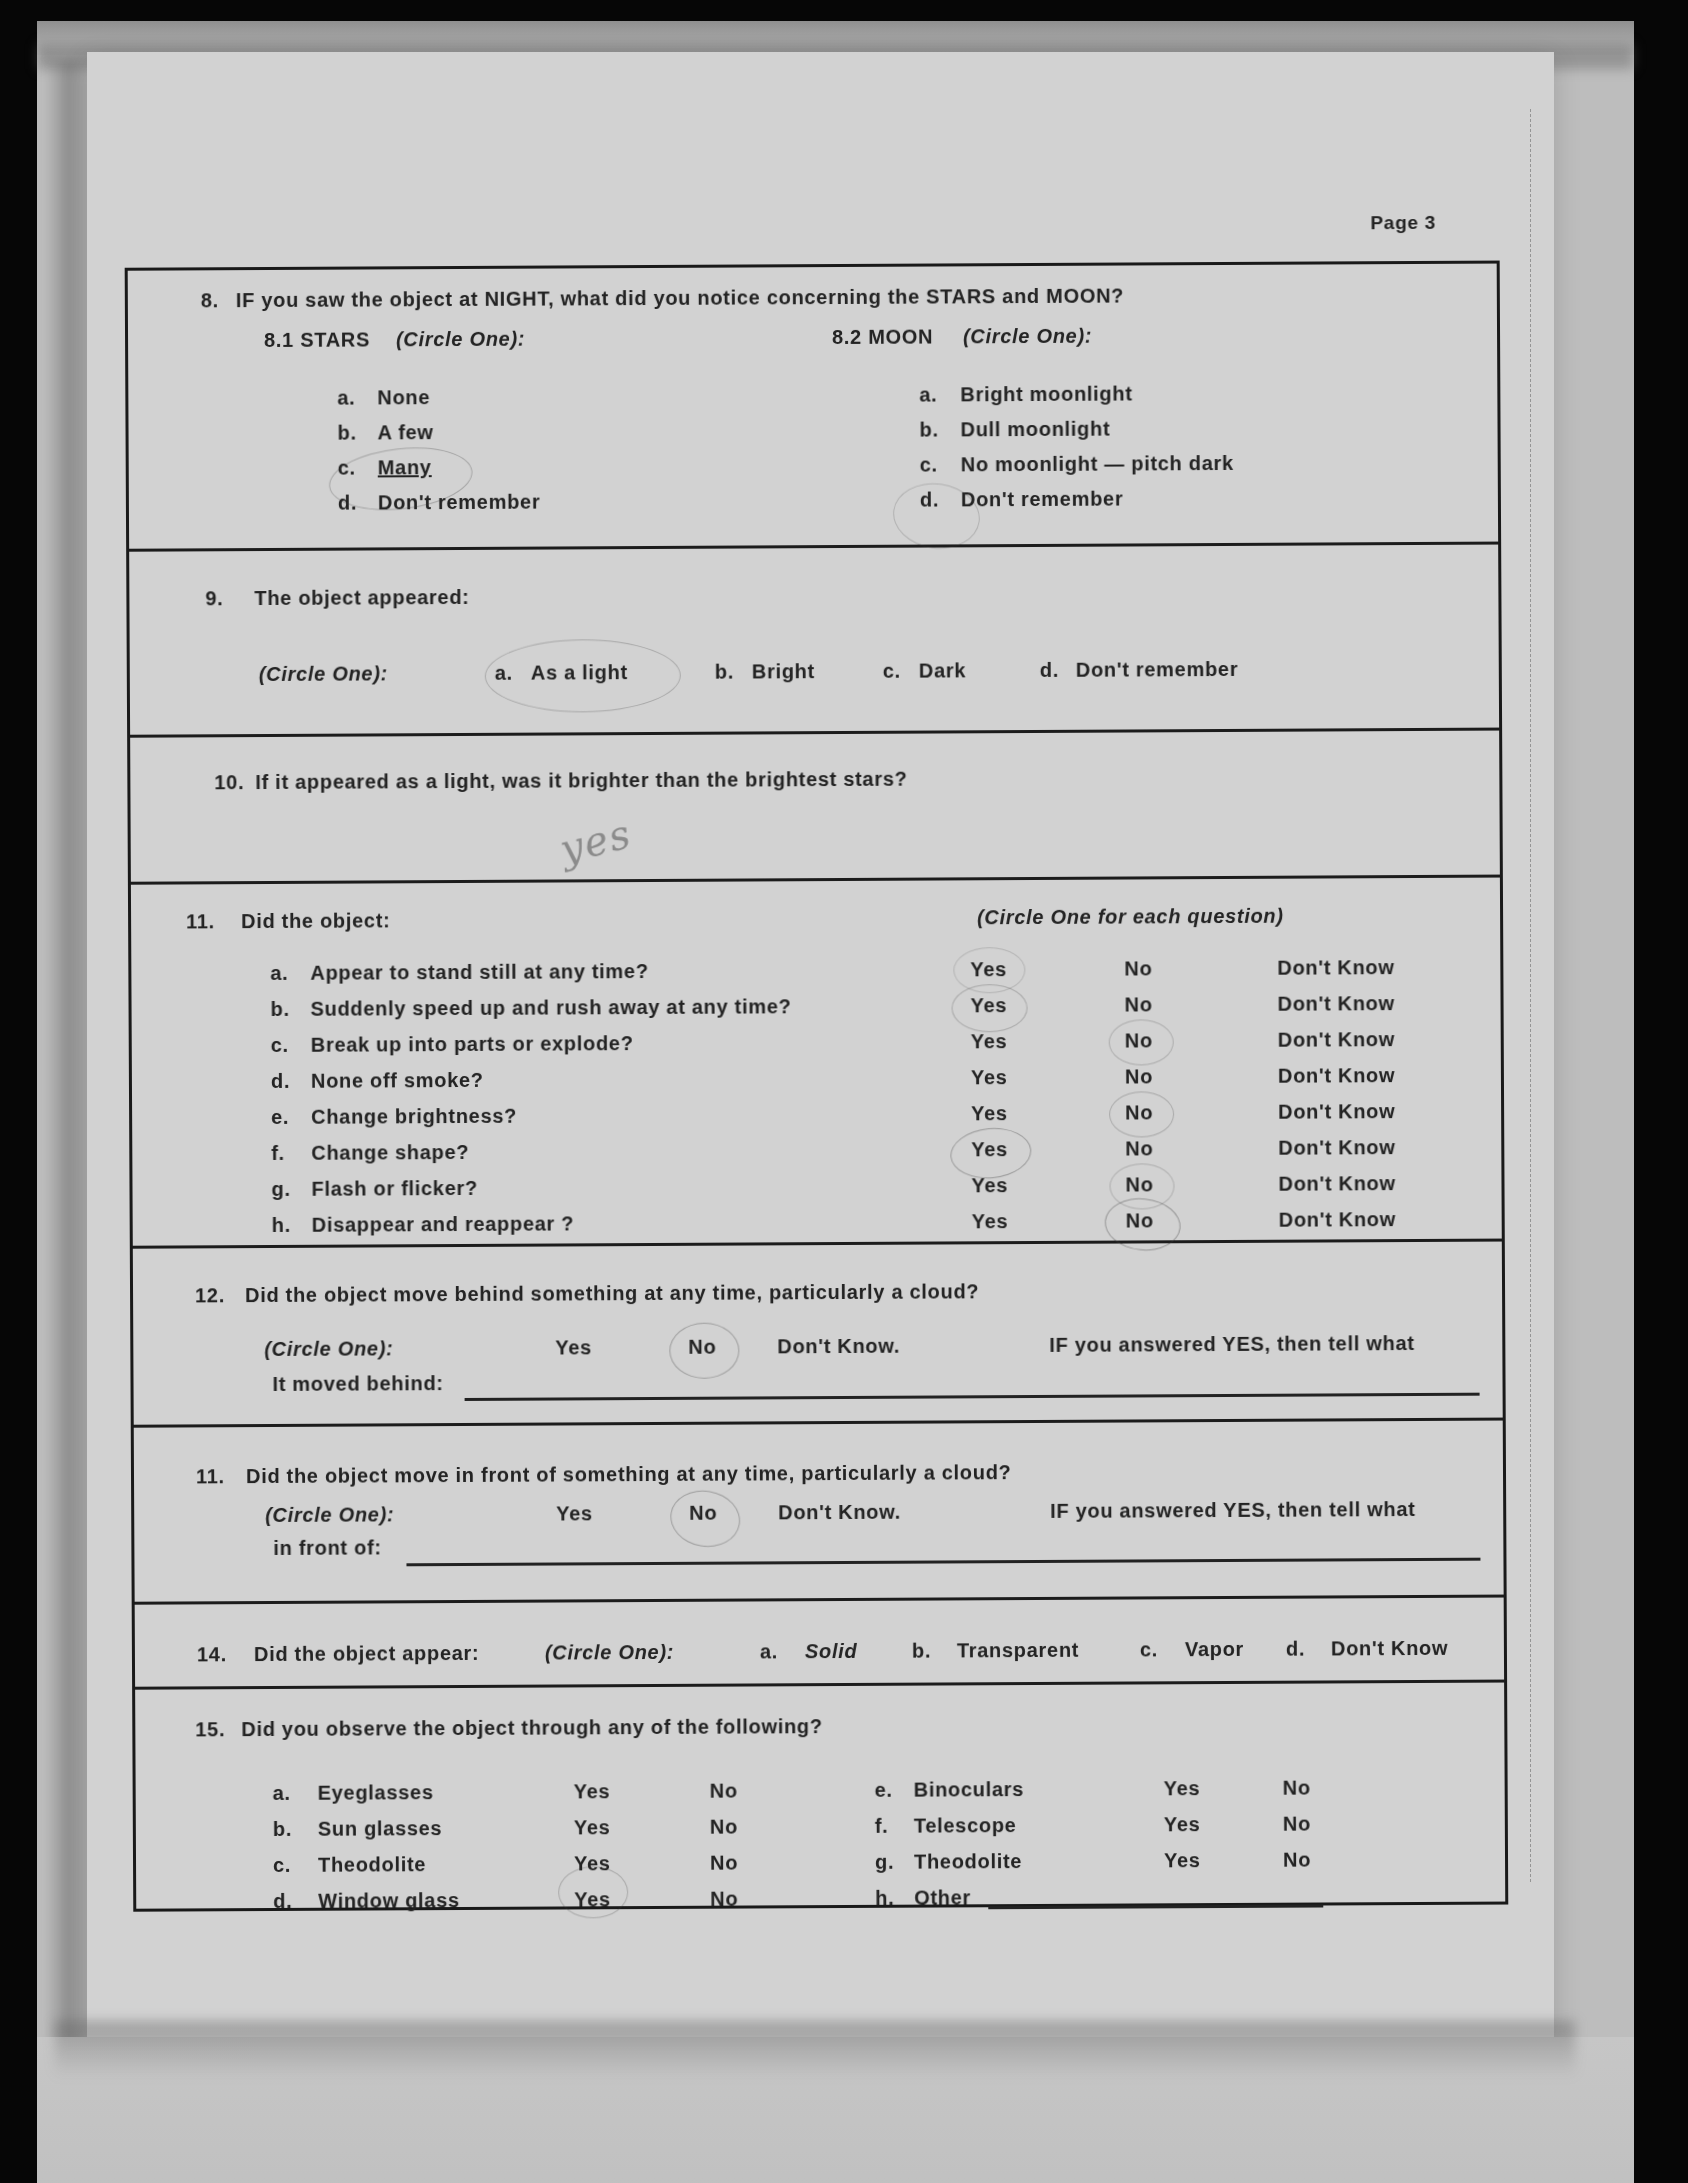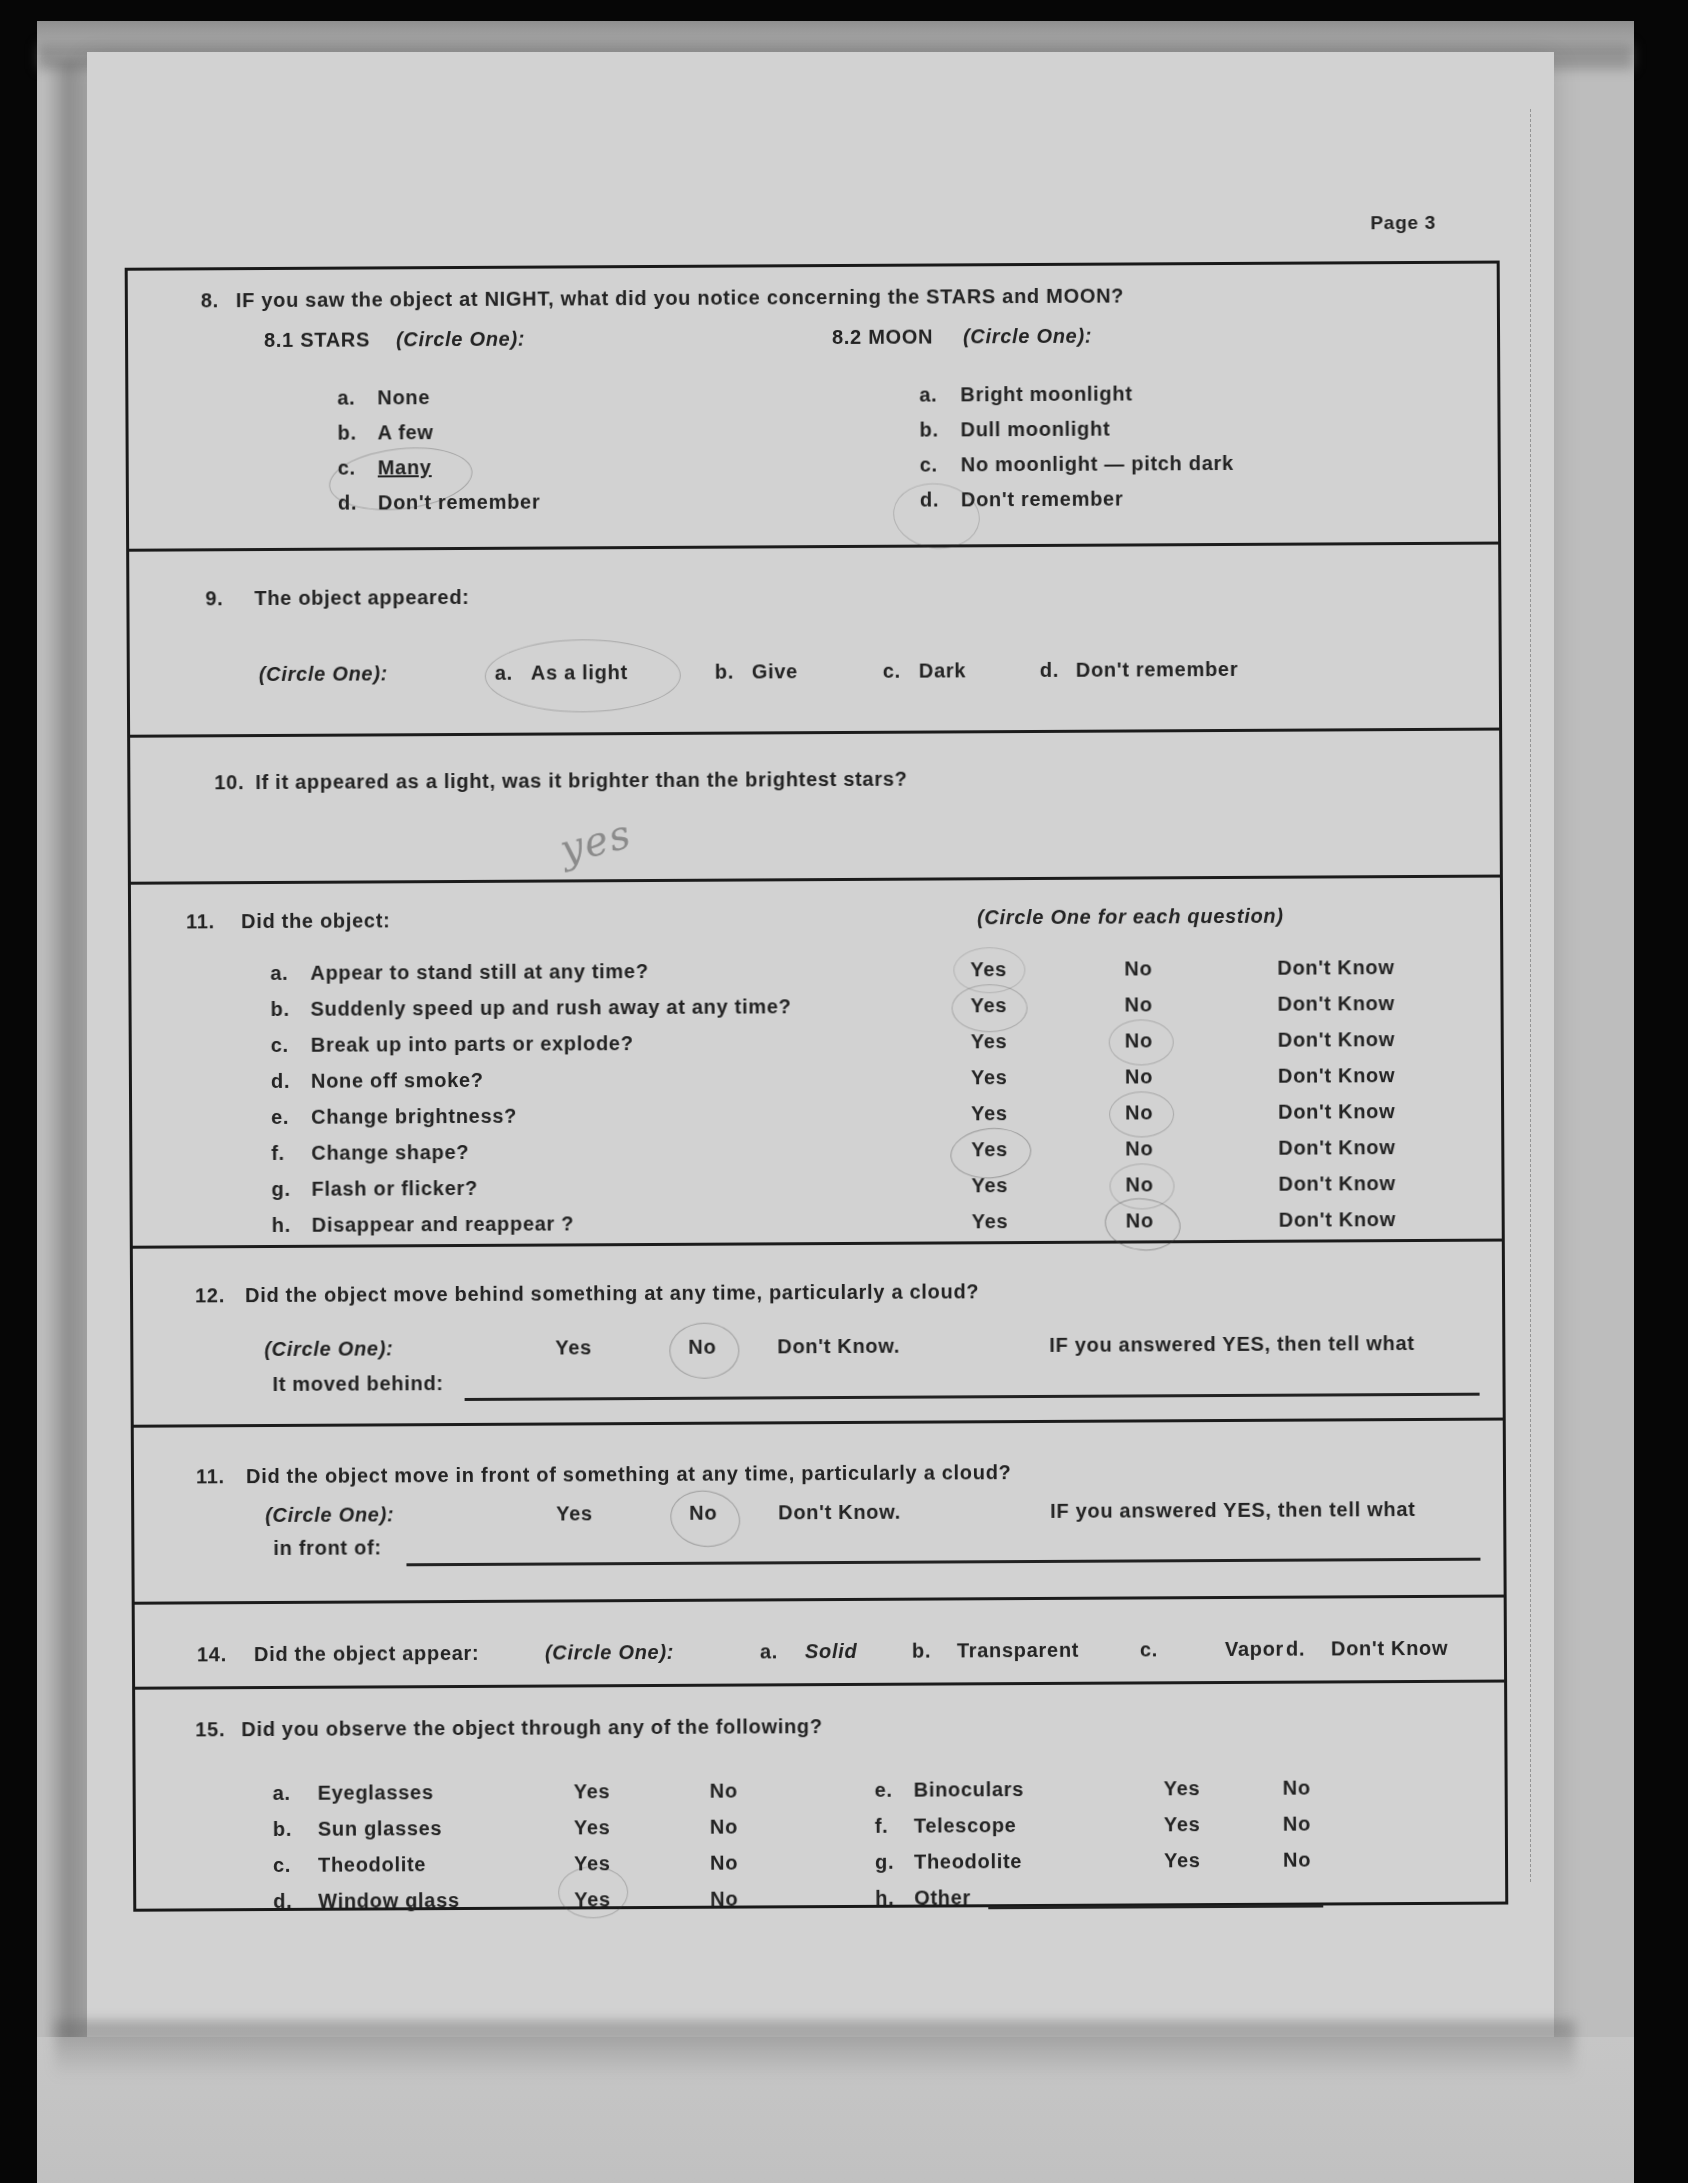--- a/index.html
+++ b/index.html
@@ -116,21 +116,21 @@
 
   <div class="row" style="left:208px; top:583px;">
     <span class="t" style="left:0;">9.</span>
     <span class="t" style="left:49px;">The object appeared:</span>
   </div>
   <div class="row" style="left:261px; top:659px;">
     <span class="t it" style="left:0;">(Circle One):</span>
     <span class="t" style="left:236px;">a.</span>
     <span class="t" style="left:272px;">As a light</span>
     <span class="t" style="left:456px;">b.</span>
-    <span class="t" style="left:493px;">Give</span>
+    <span class="t" style="left:493px;">Bright</span>
     <span class="t" style="left:624px;">c.</span>
     <span class="t" style="left:660px;">Dark</span>
     <span class="t" style="left:781px;">d.</span>
     <span class="t" style="left:817px;">Don't remember</span>
   </div>
 
   <div class="row" style="left:193px; top:767px;margin-left:23px;">
     <span class="t" style="left:0;">10.</span>
     <span class="t" style="left:41px;">If it appeared as a light, was it brighter than the brightest stars?</span>
   </div>
@@ -229,21 +229,21 @@
 
   <div class="row" style="left:194px; top:1639px;">
     <span class="t" style="left:0;">14.</span>
     <span class="t" style="left:57px;">Did the object appear:</span>
     <span class="t it" style="left:348px;">(Circle One):</span>
     <span class="t" style="left:563px;">a.</span>
     <span class="t" style="left:608px;font-style:italic;">Solid</span>
     <span class="t" style="left:715px;">b.</span>
     <span class="t" style="left:760px;">Transparent</span>
     <span class="t" style="left:943px;">c.</span>
-    <span class="t" style="left:1028px;">Vapor</span>
+    <span class="t" style="left:988px;">Vapor</span>
     <span class="t" style="left:1089px;">d.</span>
     <span class="t" style="left:1134px;">Don't Know</span>
   </div>
 
   <div class="row" style="left:192px; top:1714px;">
     <span class="t" style="left:0;">15.</span>
     <span class="t" style="left:46px;">Did you observe the object through any of the following?</span>
   </div>
   <div class="row" style="left:269px; top:1778px;">
     <span class="t" style="left:0;">a.</span>

